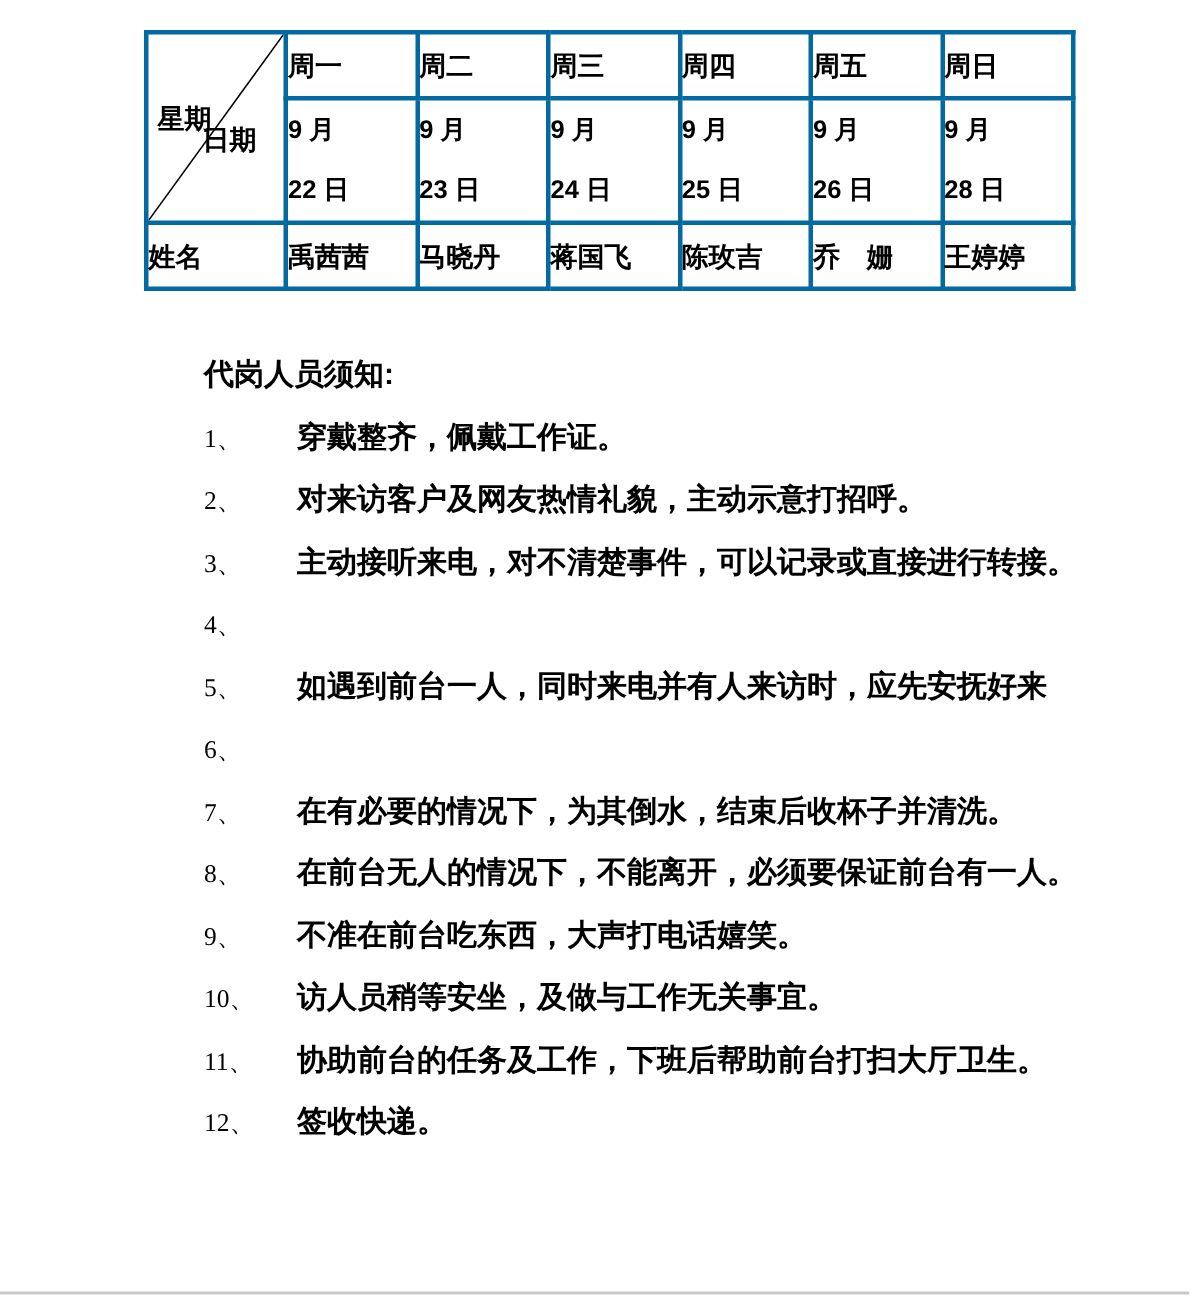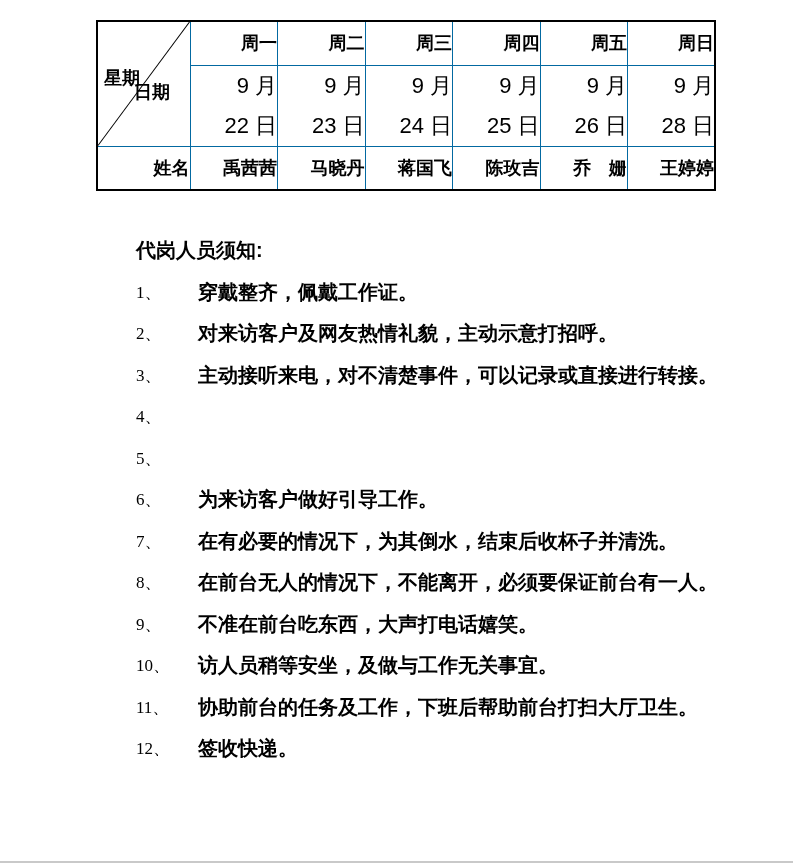--- a/index.html
+++ b/index.html
@@ -15,22 +15,22 @@
   
   .duty-table {
     position: absolute;
     left: 96px; top: 20px;
     width: 618px;
     border-collapse: collapse;
     table-layout: fixed;
     border: 2px solid #000;
   }
   .duty-table td {
-    border: 1px solid #0369a1;
-    text-align: right;
+    border: 3px solid #0369a1;
+    text-align: left;
     vertical-align: middle;
     font-weight: bold;
     font-size: 18px;
     padding: 0;
   }
   .row-week  { height: 44px; }
   .row-date  { height: 80px; }
   .row-name  { height: 44px; }
 
   
@@ -48,21 +48,21 @@
     font-weight: bold; font-size: 18px;
   }
   .corner .lbl-date {
     position: absolute; left: 36px; top: 58px;
     font-weight: bold; font-size: 18px;
   }
 
   
   .date-cell .m, .date-cell .d {
     height: 40px; line-height: 40px;
-    font-weight: normal; font-size: 22px;
+    font-weight: bold; font-size: 17px;
   }
   .name-cell { white-space: pre; }
 
   
   .notice {
     position: absolute;
     left: 136px; top: 230px;
     width: 600px;
   }
   .line {
@@ -183,27 +183,25 @@
     <div class="txt">
         <div class="line">主动接听来电，对不清楚事件，可以记录或直接进行转接。</div>
       </div>
   </div>
   <div class="item">
     <span class="num line">4、</span>
   </div>
   <div class="item">
     <span class="num line">5、</span>
     <div class="txt">
+      <div class="line">如遇到前台一人，同时来电并有人来访时，应先安抚好来</div>
     </div>
   </div>
   <div class="item">
     <span class="num line">6、</span>
-    <div class="txt">
-        <div class="line">为来访客户做好引导工作。</div>
-      </div>
   </div>
   <div class="item">
     <span class="num line">7、</span>
     <div class="txt">
         <div class="line">在有必要的情况下，为其倒水，结束后收杯子并清洗。</div>
       </div>
   </div>
   <div class="item">
     <span class="num line">8、</span>
     <div class="txt">

